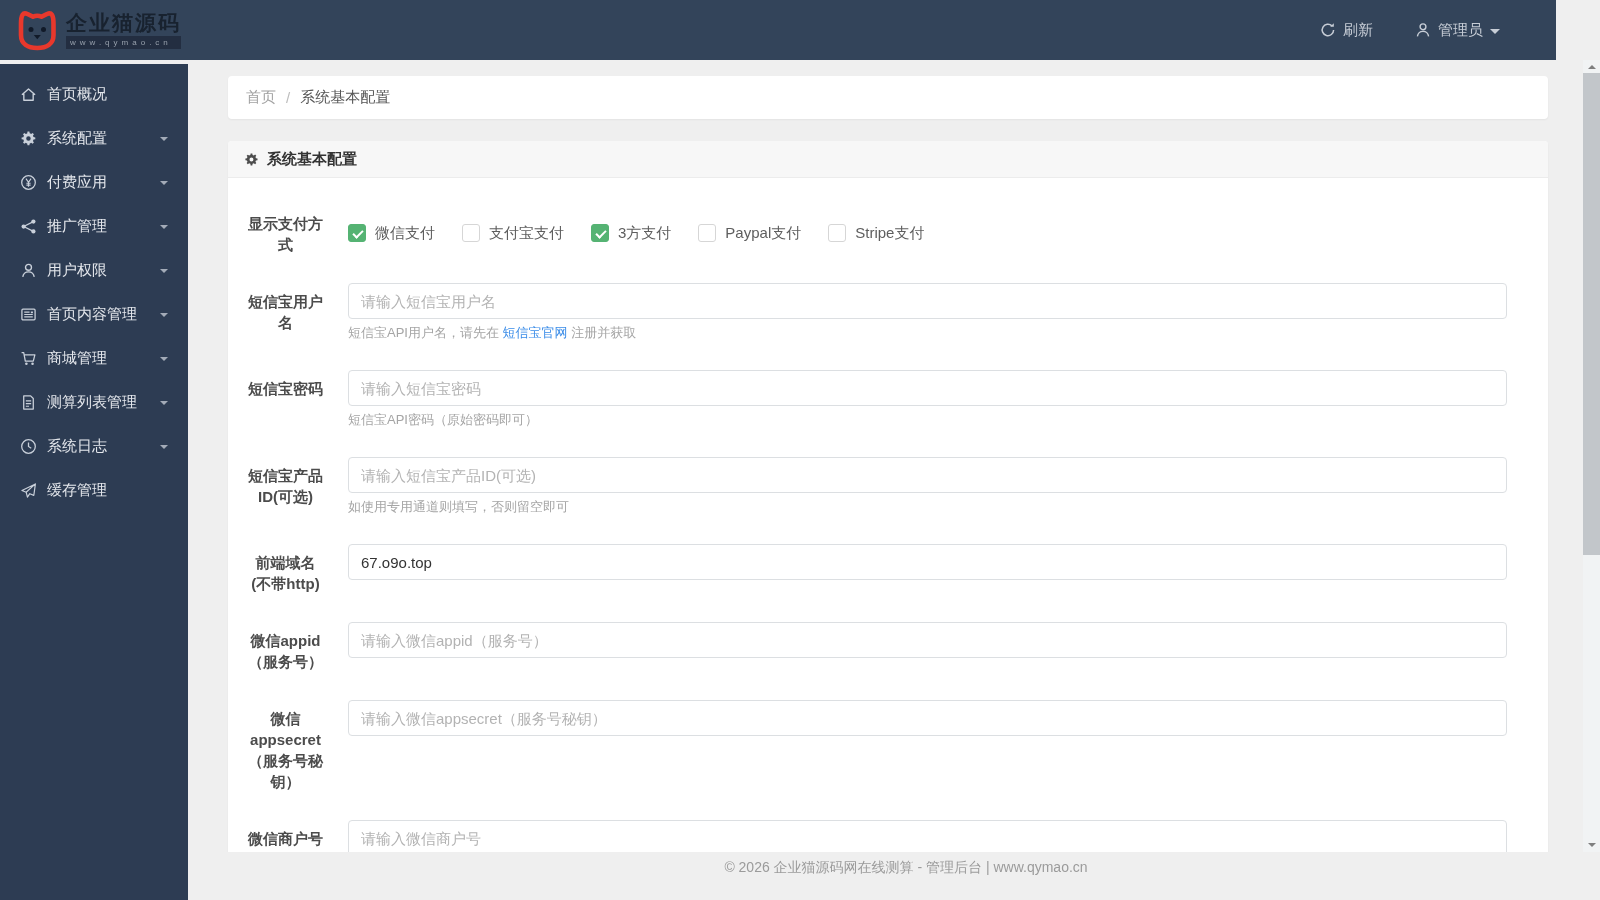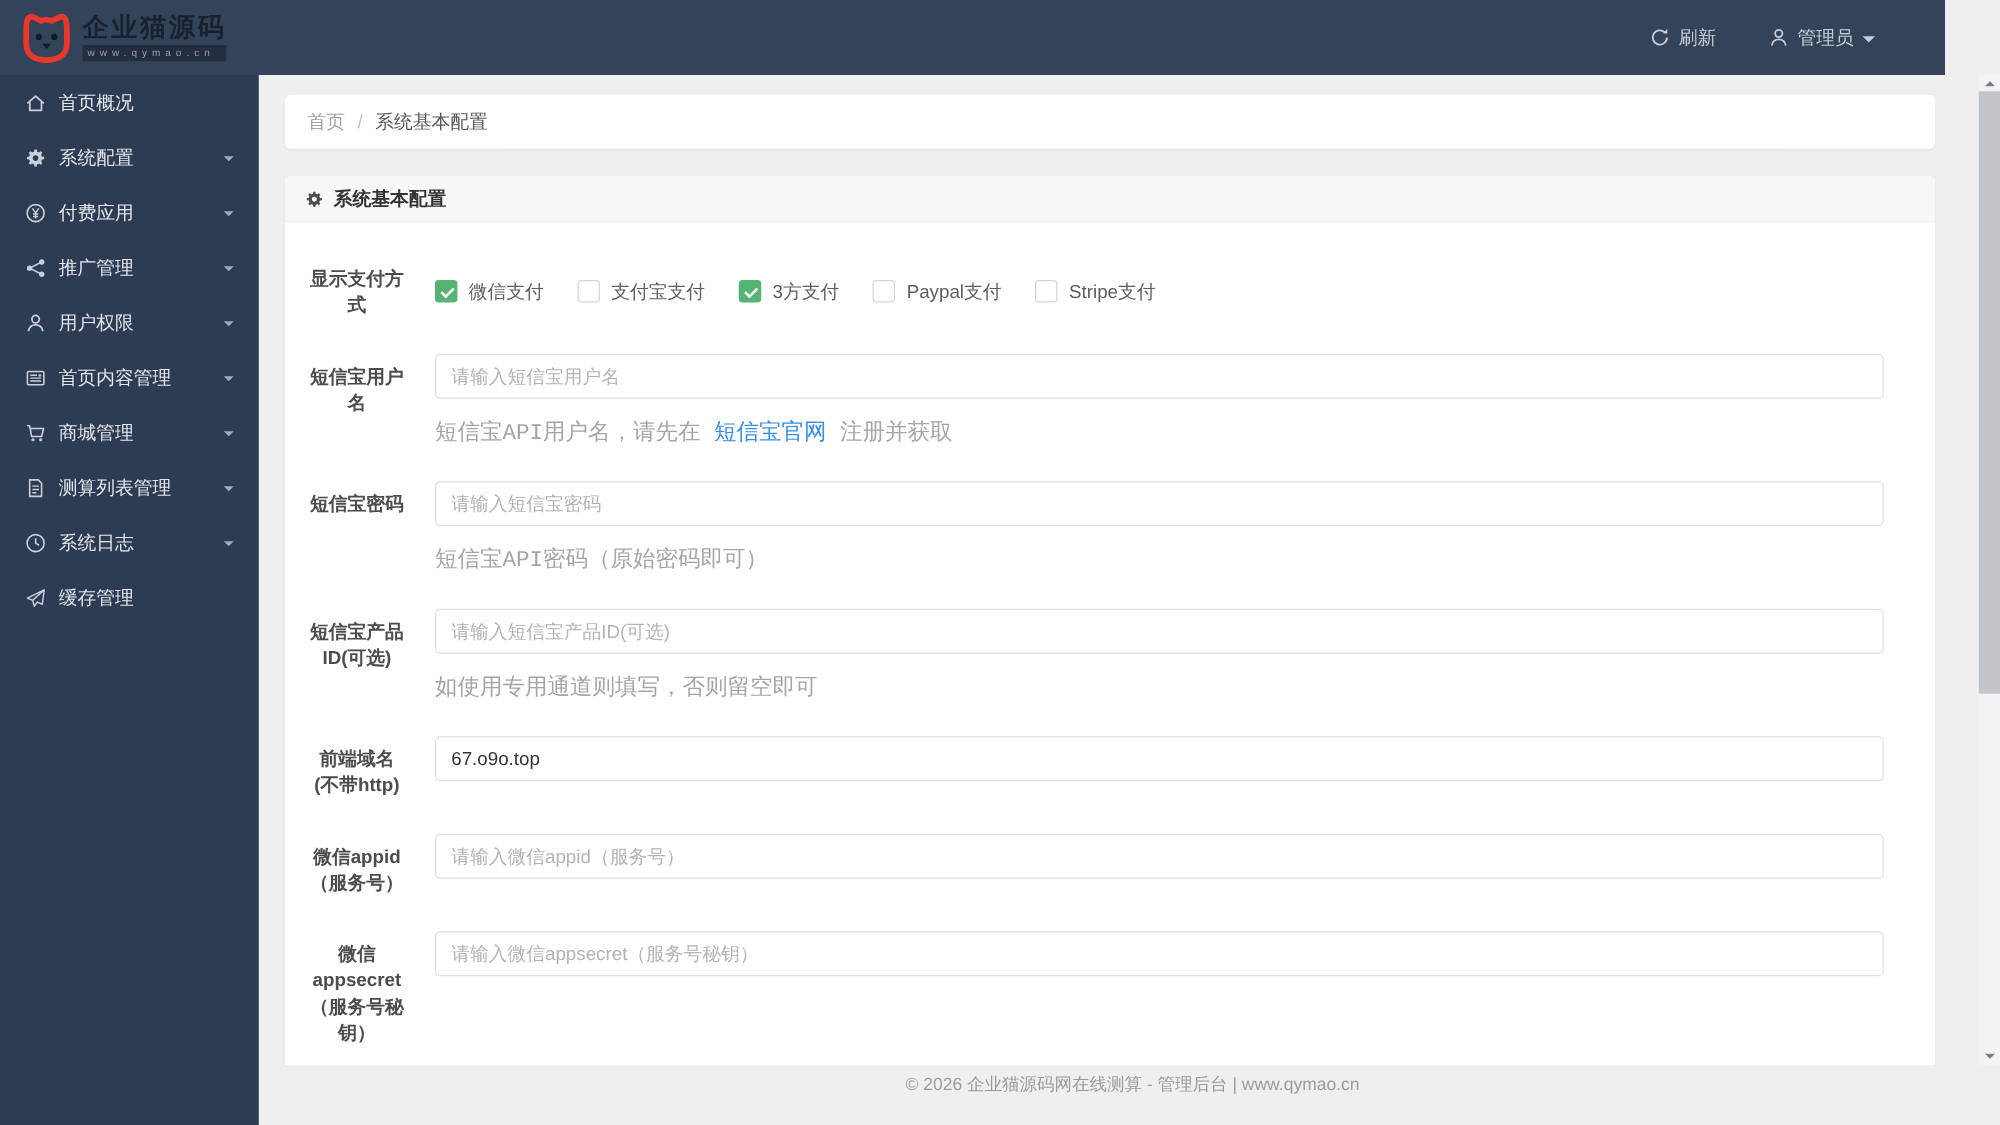--- a/index.html
+++ b/index.html
@@ -12,21 +12,21 @@
   .brand { display:flex; align-items:center; padding-left:14px; width:220px; cursor:pointer; }
   .cat-icon { width:46px; height:46px; flex-shrink:0; }
   .brand-text { margin-left:6px; }
   .brand-title { font-size:21px; font-weight:bold; color:#18222f; letter-spacing:2px; line-height:24px; }
   .brand-url { font-size:8px; color:#97a0ac; letter-spacing:4px; background:#232e41; padding:2px 4px; margin-top:1px; }
   .header-right { display:flex; align-items:center; gap:42px; padding-right:56px; }
   .hdr-btn { display:flex; align-items:center; gap:7px; color:#c7cdd6; font-size:15px; cursor:pointer; }
   .hdr-btn svg { width:16px; height:16px; }
 
   
-  .sidebar { position:fixed; top:52px; left:0; bottom:0; width:207px; background:#2d3c53; z-index:30; padding-top:8px; }
+  .sidebar { position:fixed; top:64px; left:0; bottom:0; width:188px; background:#2d3c53; z-index:30; padding-top:8px; }
   .nav-item { height:44px; display:flex; align-items:center; padding:0 20px; color:#e4e7ec;
     font-size:15px; cursor:pointer; }
   .nav-icon { width:17px; height:17px; margin-right:10px; color:#c9d0da; flex-shrink:0; display:flex; }
   .nav-icon svg { width:17px; height:17px; }
   .caret-down { width:0; height:0; border:4.5px solid transparent; border-top-color:#a3abb8;
     border-bottom:none; margin-left:auto; margin-top:2px; }
   .hdr-caret { width:0; height:0; border:5px solid transparent; border-top-color:#c7cdd6; border-bottom:none; margin-top:3px; }
 
   
   .main { position:fixed; top:60px; left:200px; right:0; bottom:0; background:#efefef; overflow:hidden; }
@@ -47,21 +47,21 @@
 
   .form-row { display:flex; margin-bottom:28px; }
   .form-label { width:99px; flex-shrink:0; margin-right:13px; text-align:center;
     font-size:15px; font-weight:bold; color:#4c4c4c; line-height:21px; padding-top:8px;
     white-space:pre-line; }
   .form-control { flex:1; min-width:0; }
   .text-input { width:100%; height:36px; border:1px solid #dcdfe2; border-radius:4px;
     padding:17px 12px; font-size:15px; color:#333; background:#fff; outline:none;
     font-family:"Liberation Sans","DejaVu Sans",sans-serif; }
   .text-input::placeholder { color:#b3b3b3; }
-  .help-text { margin-top:19px; font-size:18px; color:#a5a5a5; line-height:19px;font-family:Liberation Mono, monospace; }
+  .help-text { margin-top:4px; font-size:13px; color:#a5a5a5; line-height:19px; }
   .help-link { color:#3a8ce8; cursor:pointer; }
 
   .checks { display:flex; align-items:center; padding-top:6px; }
   .check-item { display:flex; align-items:center; margin-right:27px; cursor:pointer; }
   .checkbox { width:18px; height:18px; border-radius:3px; border:1px solid #d6d6d6;
     background:#fff; margin-right:9px; position:relative; flex-shrink:0; }
   .checkbox[data-checked="true"] { background:#55b373; border-color:#55b373; }
   .checkbox[data-checked="true"]::after { content:""; position:absolute; left:4px; top:4.5px;
     width:8px; height:4px; border-left:2px solid #fff; border-bottom:2px solid #fff;
     transform:rotate(-45deg); }

